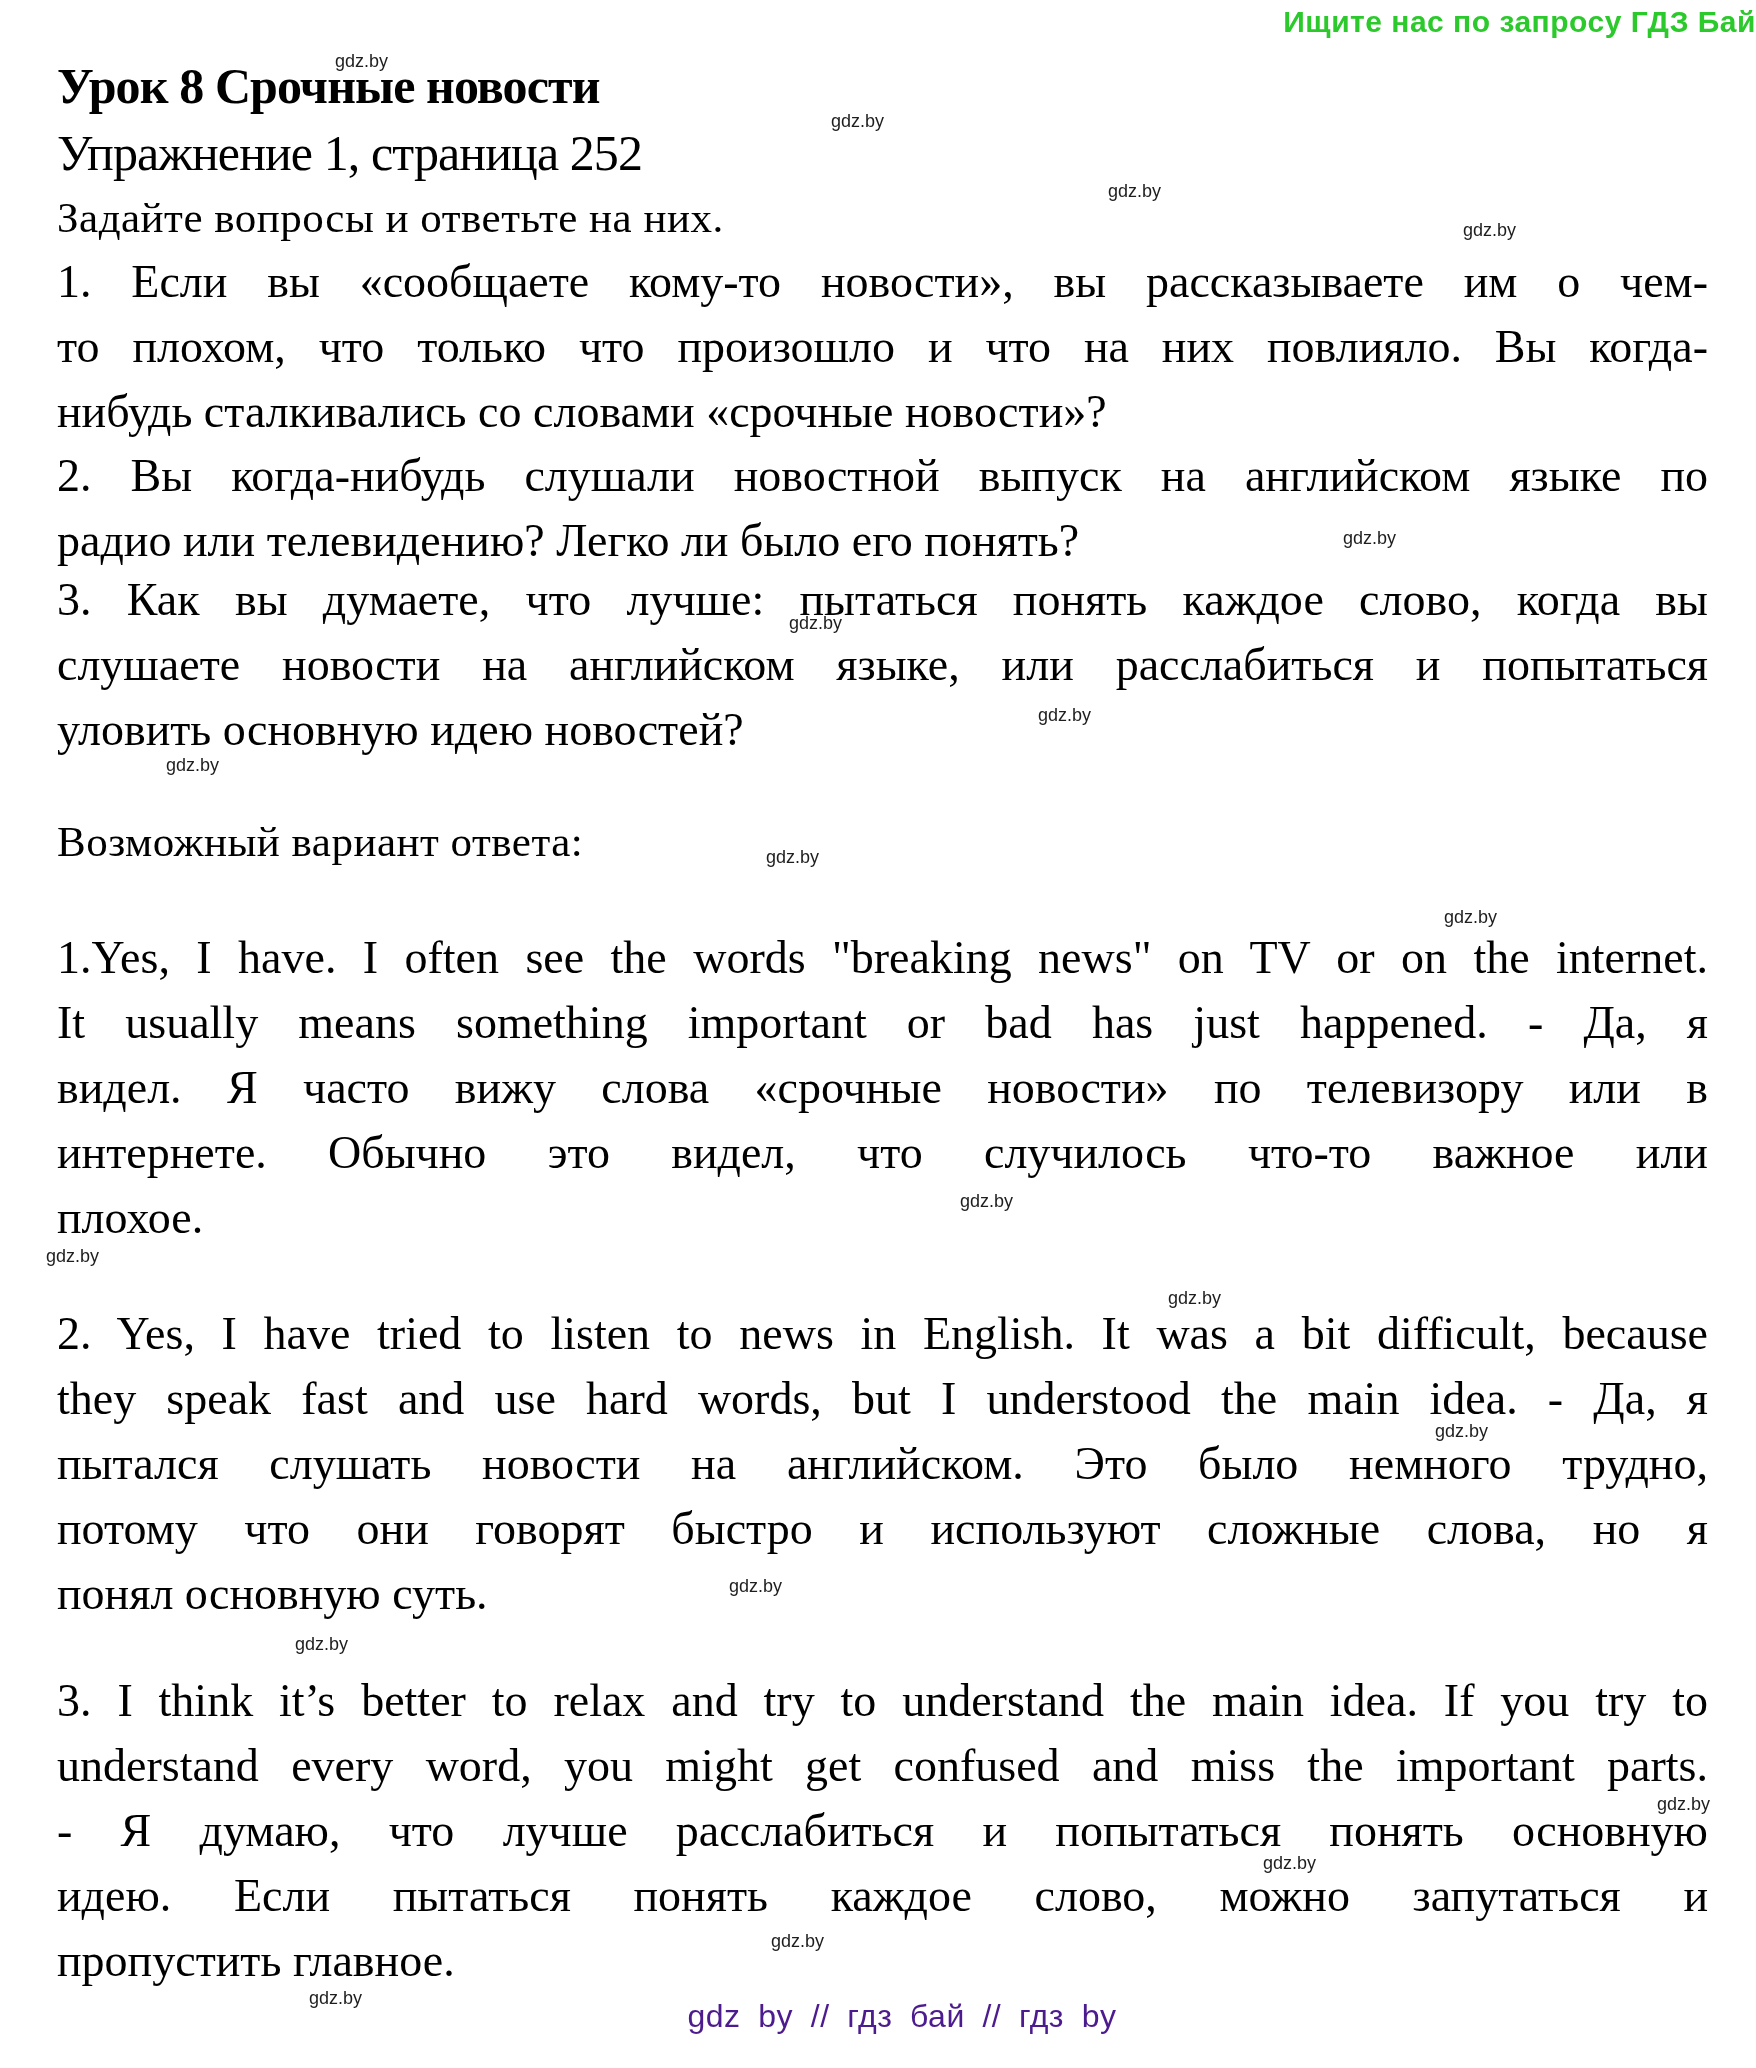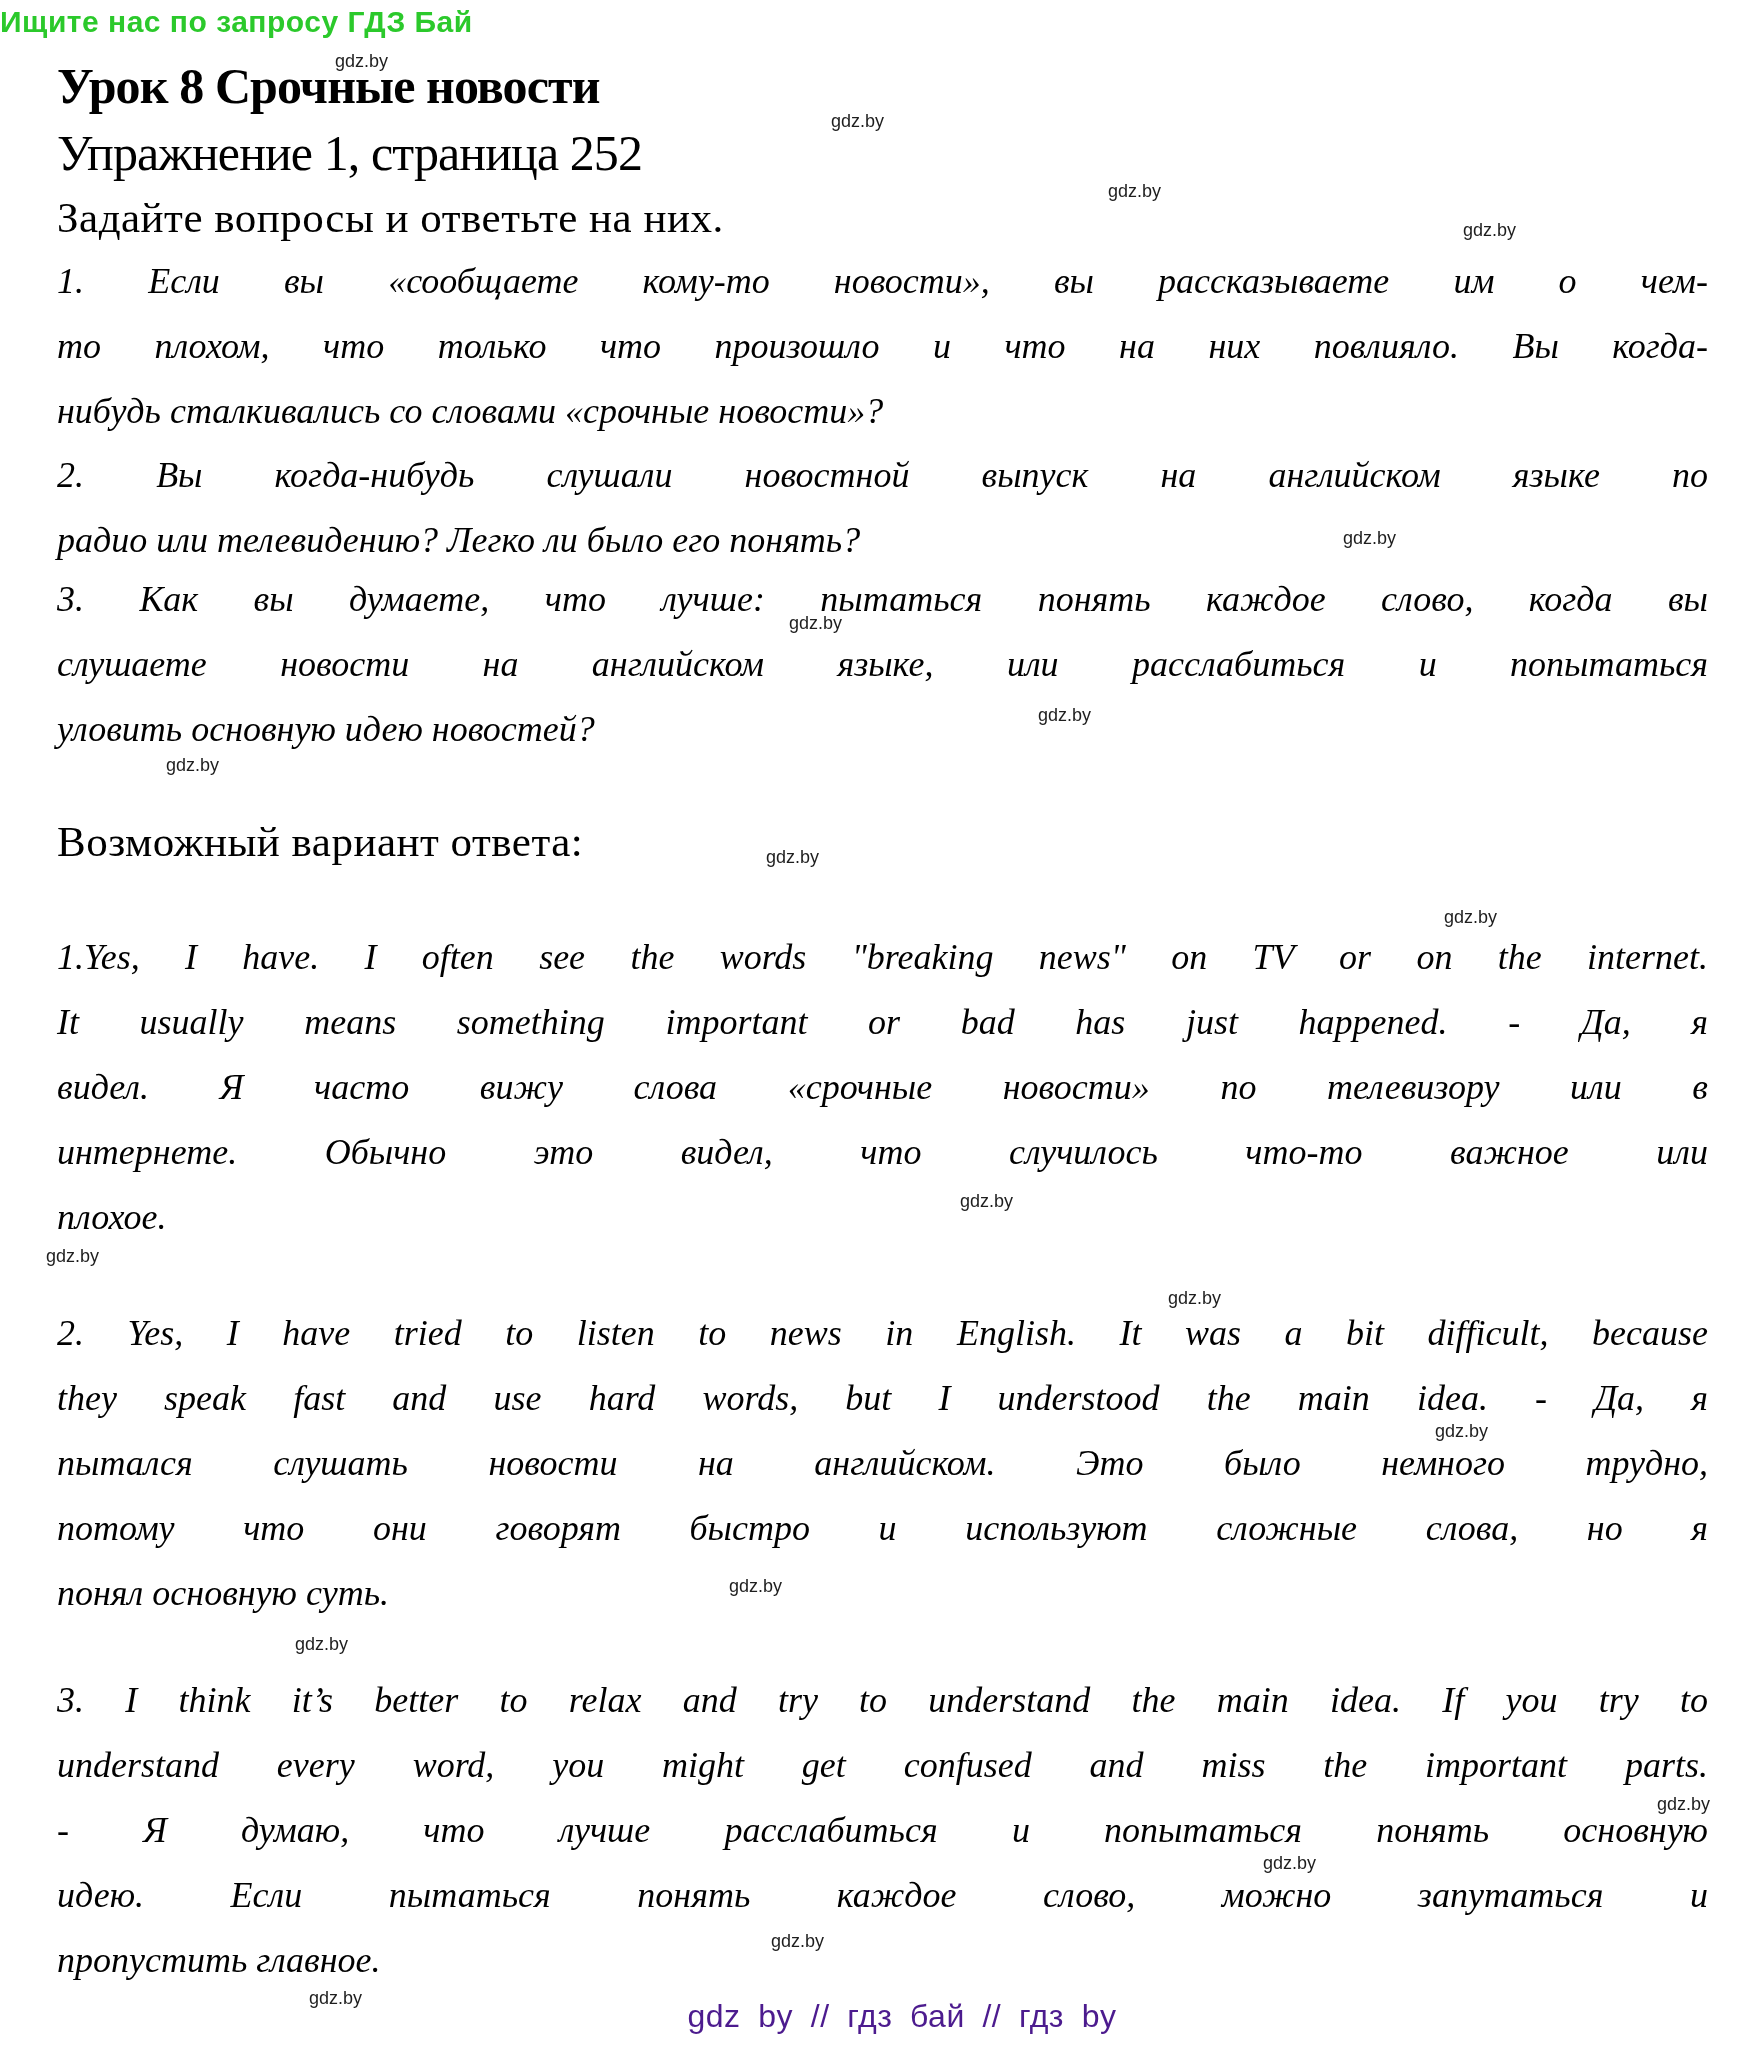--- a/index.html
+++ b/index.html
@@ -1,29 +1,29 @@
 <!DOCTYPE html>
 <html style="font-size:14.8px"><head>
 <meta charset="utf-8">
 <style>
   html,body{margin:0;padding:0;background:#ffffff;}
   .page{position:relative;width:1756px;height:2068px;background:#ffffff;overflow:hidden;
         font-family:"Liberation Serif",serif;color:#000;}
-  .banner{position:absolute;top:4.6px;left:0;width:100%;text-align:left;
+  .banner{position:absolute;top:4.6px;left:0;width:100%;text-align:right;
           font-family:"Liberation Sans",sans-serif;font-weight:bold;font-size:30px;
           color:#2bc92b;letter-spacing:0.5px;}
   .h1{position:absolute;left:57px;top:59px;margin:0;font-size:50px;font-weight:bold;
       line-height:55px;letter-spacing:-0.9px;white-space:nowrap;}
   .h2{position:absolute;left:57px;top:126px;margin:0;font-size:50px;font-weight:normal;
       line-height:55px;letter-spacing:-0.9px;white-space:nowrap;}
   .intro{position:absolute;left:57px;top:190px;font-size:43px;line-height:55px;
          letter-spacing:0.5px;white-space:nowrap;}
   .ansheader{position:absolute;left:57px;top:814px;font-size:43px;line-height:55px;
          letter-spacing:0.5px;white-space:nowrap;}
-  .para{position:absolute;left:57px;width:1651px;font-size:36px;line-height:65px;font-style:italic;}
+  .para{position:absolute;left:57px;width:1651px;font-size:46px;line-height:65px;}
   .ln{text-align:justify;text-align-last:justify;text-justify:inter-word;height:65px;}
   .ln.end{text-align-last:left;}
   .wm{position:absolute;font-family:"Liberation Sans",sans-serif;font-size:18px;
       color:#1e1e1e;line-height:20px;white-space:nowrap;}
   .footer{position:absolute;top:1998px;left:0;width:100%;text-align:center;
           font-family:"Liberation Sans",sans-serif;font-size:32px;color:#4c1b8e;
           word-spacing:8.3px;letter-spacing:0.5px;padding-left:24px;}
 </style>
 </head>
 <body>

